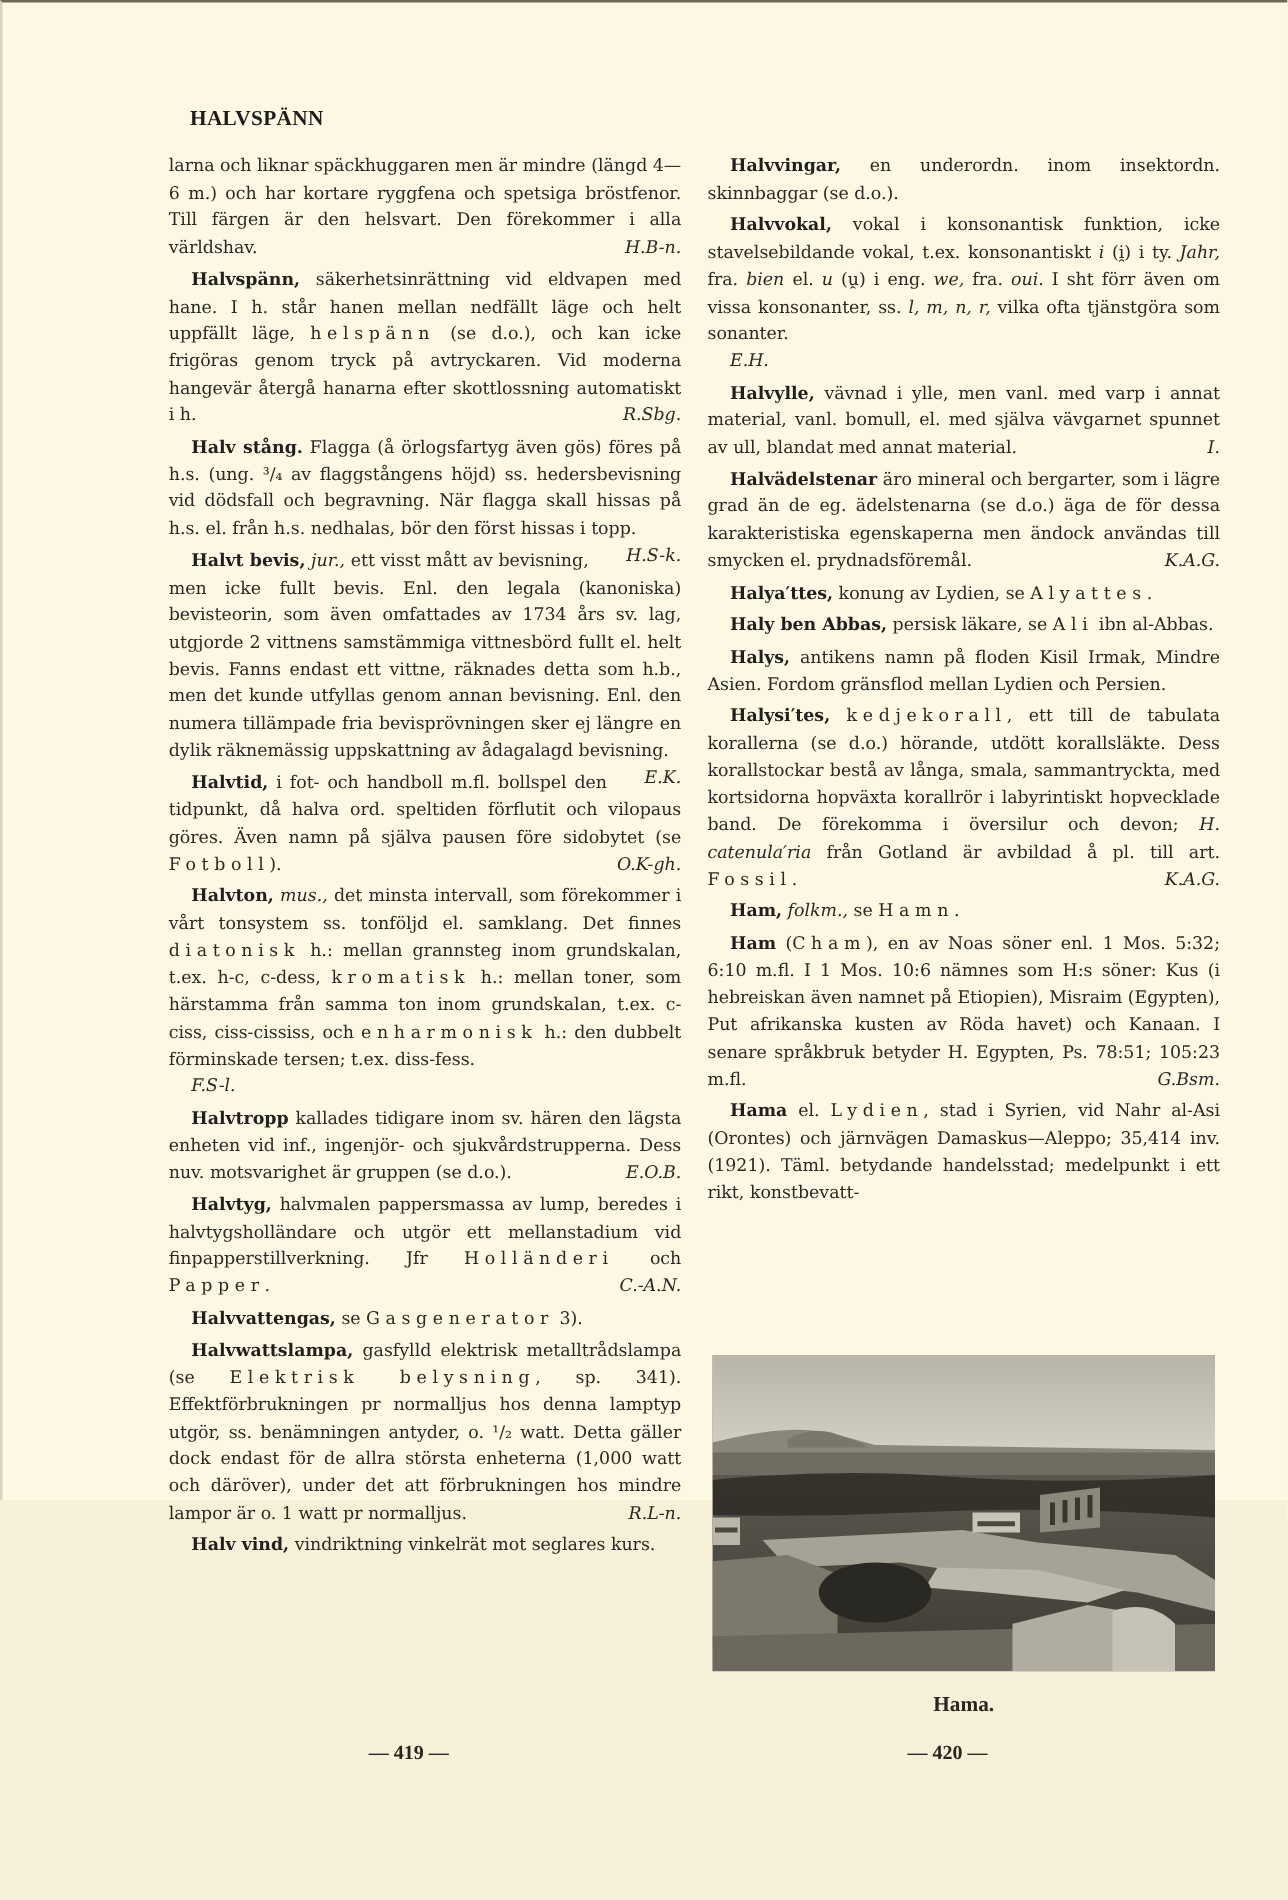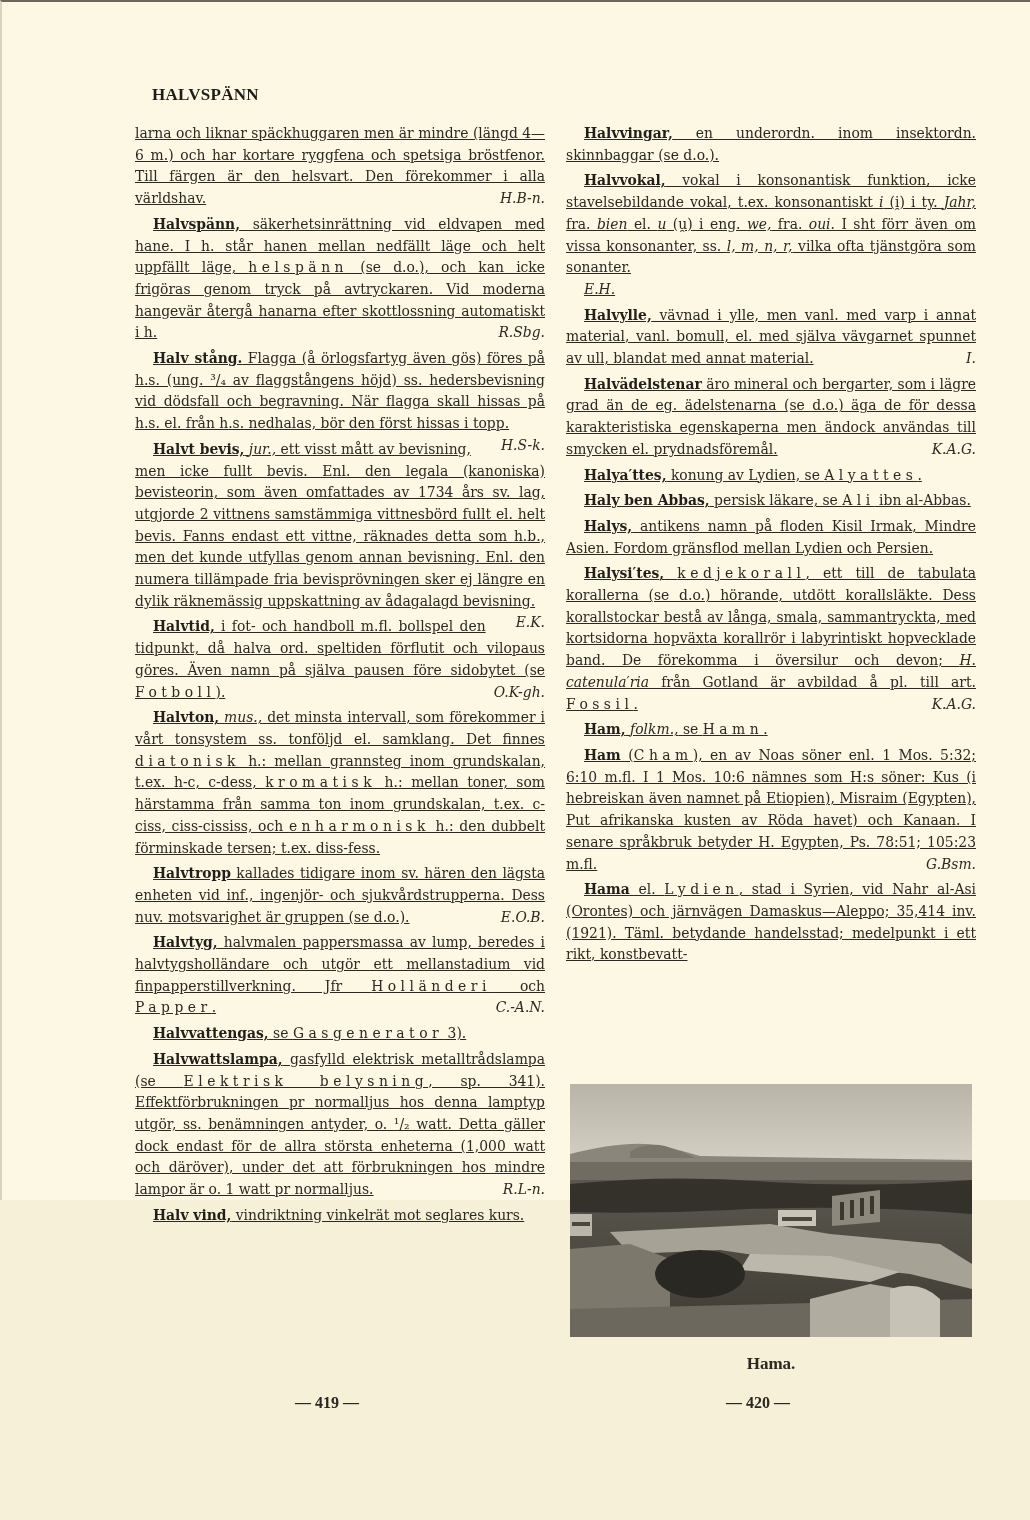--- a/index.html
+++ b/index.html
@@ -22,21 +22,20 @@
     font-family: "Liberation Serif", serif;
     font-weight: bold; font-size: 17px; letter-spacing: 0.3px;
     color: #1f1c18;
   }
   .col {
     position: absolute; top: 121px; width: 410px;
     font-family: "DejaVu Serif", serif;
     font-size: 13.9px; line-height: 21.7px;
     text-align: justify;
     color: #2c2822;
-    text-decoration: underline;
   }
   .col.left { left: 133px; }
   .col.right { left: 564px; top: 121px; }
   .entry { margin: 0 0 4px 0; text-indent: 18px; }
   .entry.cont { text-indent: 0; }
   .hw { font-weight: bold; color: #221f1a; }
   .sig { font-style: italic; float: right; padding-left: 12px; }
   .sigline { text-align: left; font-style: italic; display: block; }
   .sp { letter-spacing: 4.5px; margin-top: 44px; }
   .it { font-style: italic; }
@@ -86,20 +85,21 @@
       <span class="sig">E.K.</span>
     </p>
 
     <p class="entry">
       <span class="hw">Halvtid,</span><span> i fot- och handboll m.fl. bollspel den tidpunkt, då halva ord. speltiden förflutit och vilopaus göres. Även namn på själva pausen före sidobytet (se </span><span class="sp">Fotboll</span><span>).</span>
       <span class="sig">O.K-gh.</span>
     </p>
 
     <p class="entry">
       <span class="hw">Halvton,</span> <span class="it">mus.,</span><span> det minsta intervall, som förekommer i vårt tonsystem ss. tonföljd el. samklang. Det finnes </span><span class="sp">diatonisk</span><span> h.: mellan grannsteg inom grundskalan, t.ex. h-c, c-dess, </span><span class="sp">kromatisk</span><span> h.: mellan toner, som härstamma från samma ton inom grundskalan, t.ex. c-ciss, ciss-cississ, och </span><span class="sp">enharmonisk</span><span> h.: den dubbelt förminskade tersen; t.ex. diss-fess.</span>
+      <span class="sigline">F.S-l.</span>
     </p>
 
     <p class="entry">
       <span class="hw">Halvtropp</span><span> kallades tidigare inom sv. hären den lägsta enheten vid inf., ingenjör- och sjukvårdstrupperna. Dess nuv. motsvarighet är gruppen (se d.o.).</span>
       <span class="sig">E.O.B.</span>
     </p>
 
     <p class="entry">
       <span class="hw">Halvtyg,</span><span> halvmalen pappersmassa av lump, beredes i halvtygsholländare och utgör ett mellanstadium vid finpapperstillverkning. Jfr </span><span class="sp">Holländeri</span><span> och </span><span class="sp">Papper</span><span>.</span>
       <span class="sig">C.-A.N.</span>

